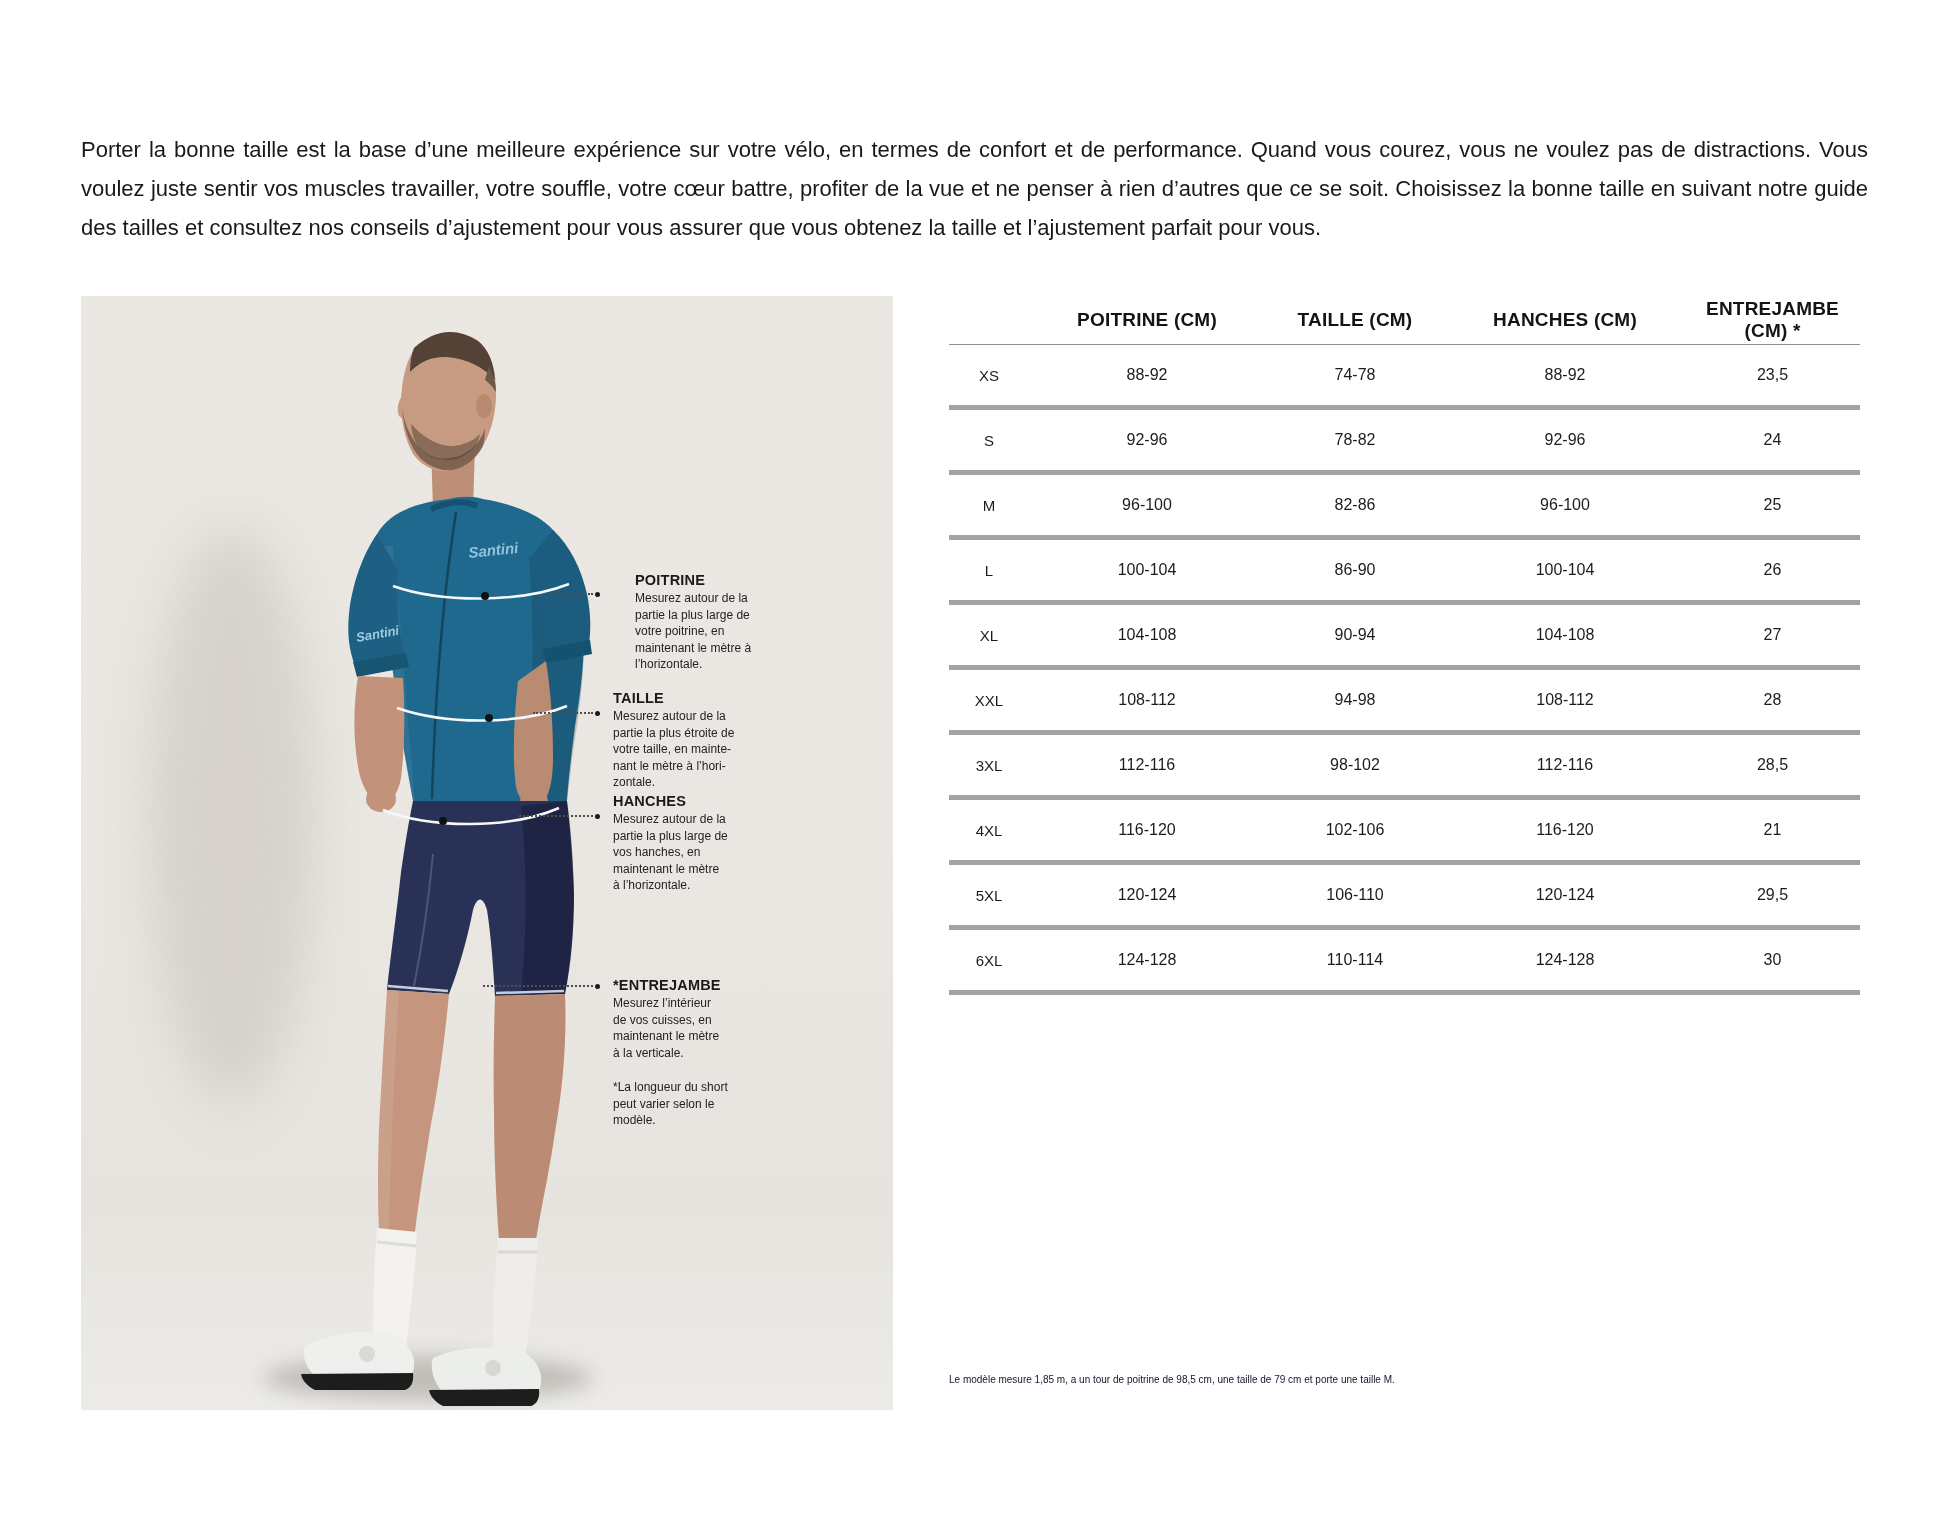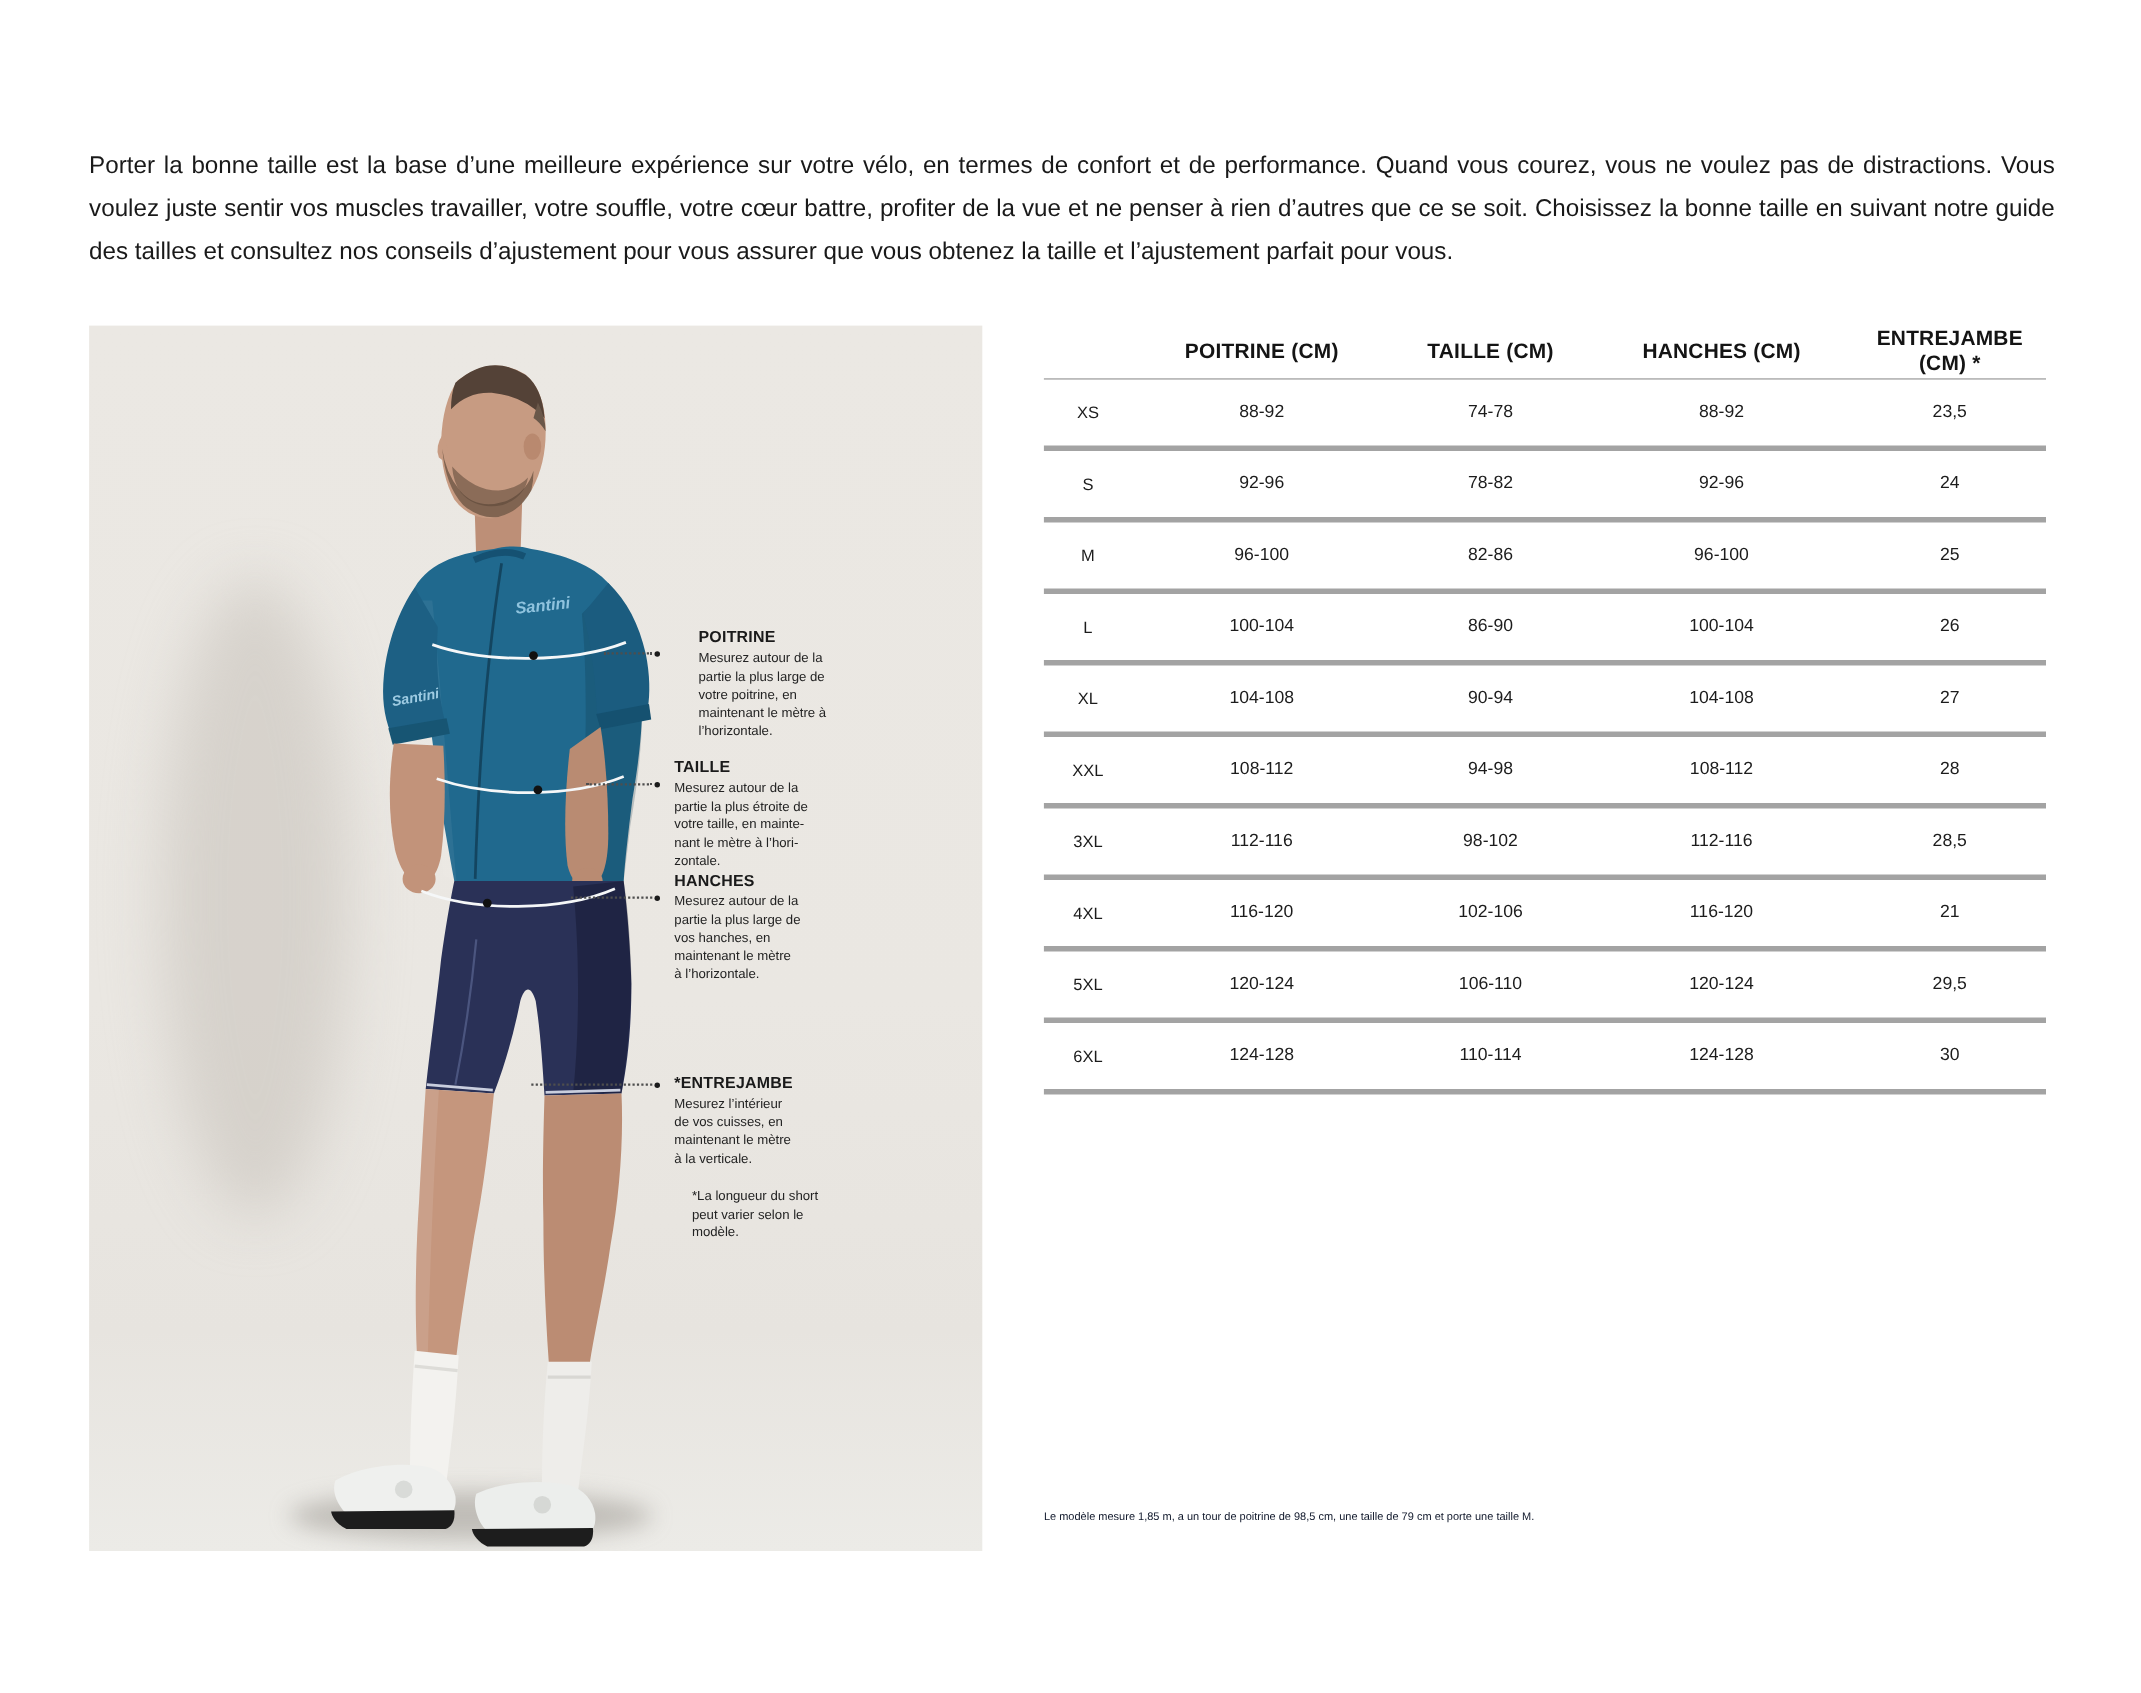--- a/index.html
+++ b/index.html
@@ -20,21 +20,21 @@
   .wall-shadow { position:absolute; left:66px; top:230px; width:170px; height:580px;
                  background:rgba(198,193,185,0.55); filter:blur(26px); border-radius:50%; }
   .floor-shadow { position:absolute; left:182px; top:1060px; width:330px; height:44px;
                   background:rgba(128,122,114,0.40); filter:blur(10px); border-radius:50%; }
   .figure-svg { position:absolute; left:0; top:0; width:812px; height:1114px; }
 
   
   .annot { position:absolute; left:532px; width:172px; color:#1f1f1f; }
   .annot h4 { font-size:14.5px; font-weight:700; color:#1a1a1a; margin-bottom:2px; letter-spacing:0.2px; }
   .annot p, .photo-note { font-size:12px; line-height:16.5px; white-space:pre-line; color:#232323; }
-  .photo-note { position:absolute; left:548px; top:783px; width:172px; }
+  .photo-note { position:absolute; left:532px; top:783px; width:172px; }
   .bullet { position:absolute; width:5px; height:5px; background:#1b1b1b; border-radius:50%; }
   .leader { position:absolute; height:0; border-top:2px dotted #4e4e4e; }
 
   
   .homme-col { position:absolute; left:949px; top:296px; width:911px; }
   .t-heading { font-size:27px; font-weight:500; color:#141414; margin:2px 0 0 0; letter-spacing:-0.2px; }
   .grid-row { display:grid; grid-template-columns:80px 236px 180px 240px 1fr; align-items:center; }
   .t-header { height:49px; border-bottom:1px solid #8f8f8f; }
   .t-header span { font-size:19px; font-weight:700; text-align:center; color:#141414; letter-spacing:0.2px; }
   .t-row { height:65px; border-bottom:5px solid #a3a3a3; }

